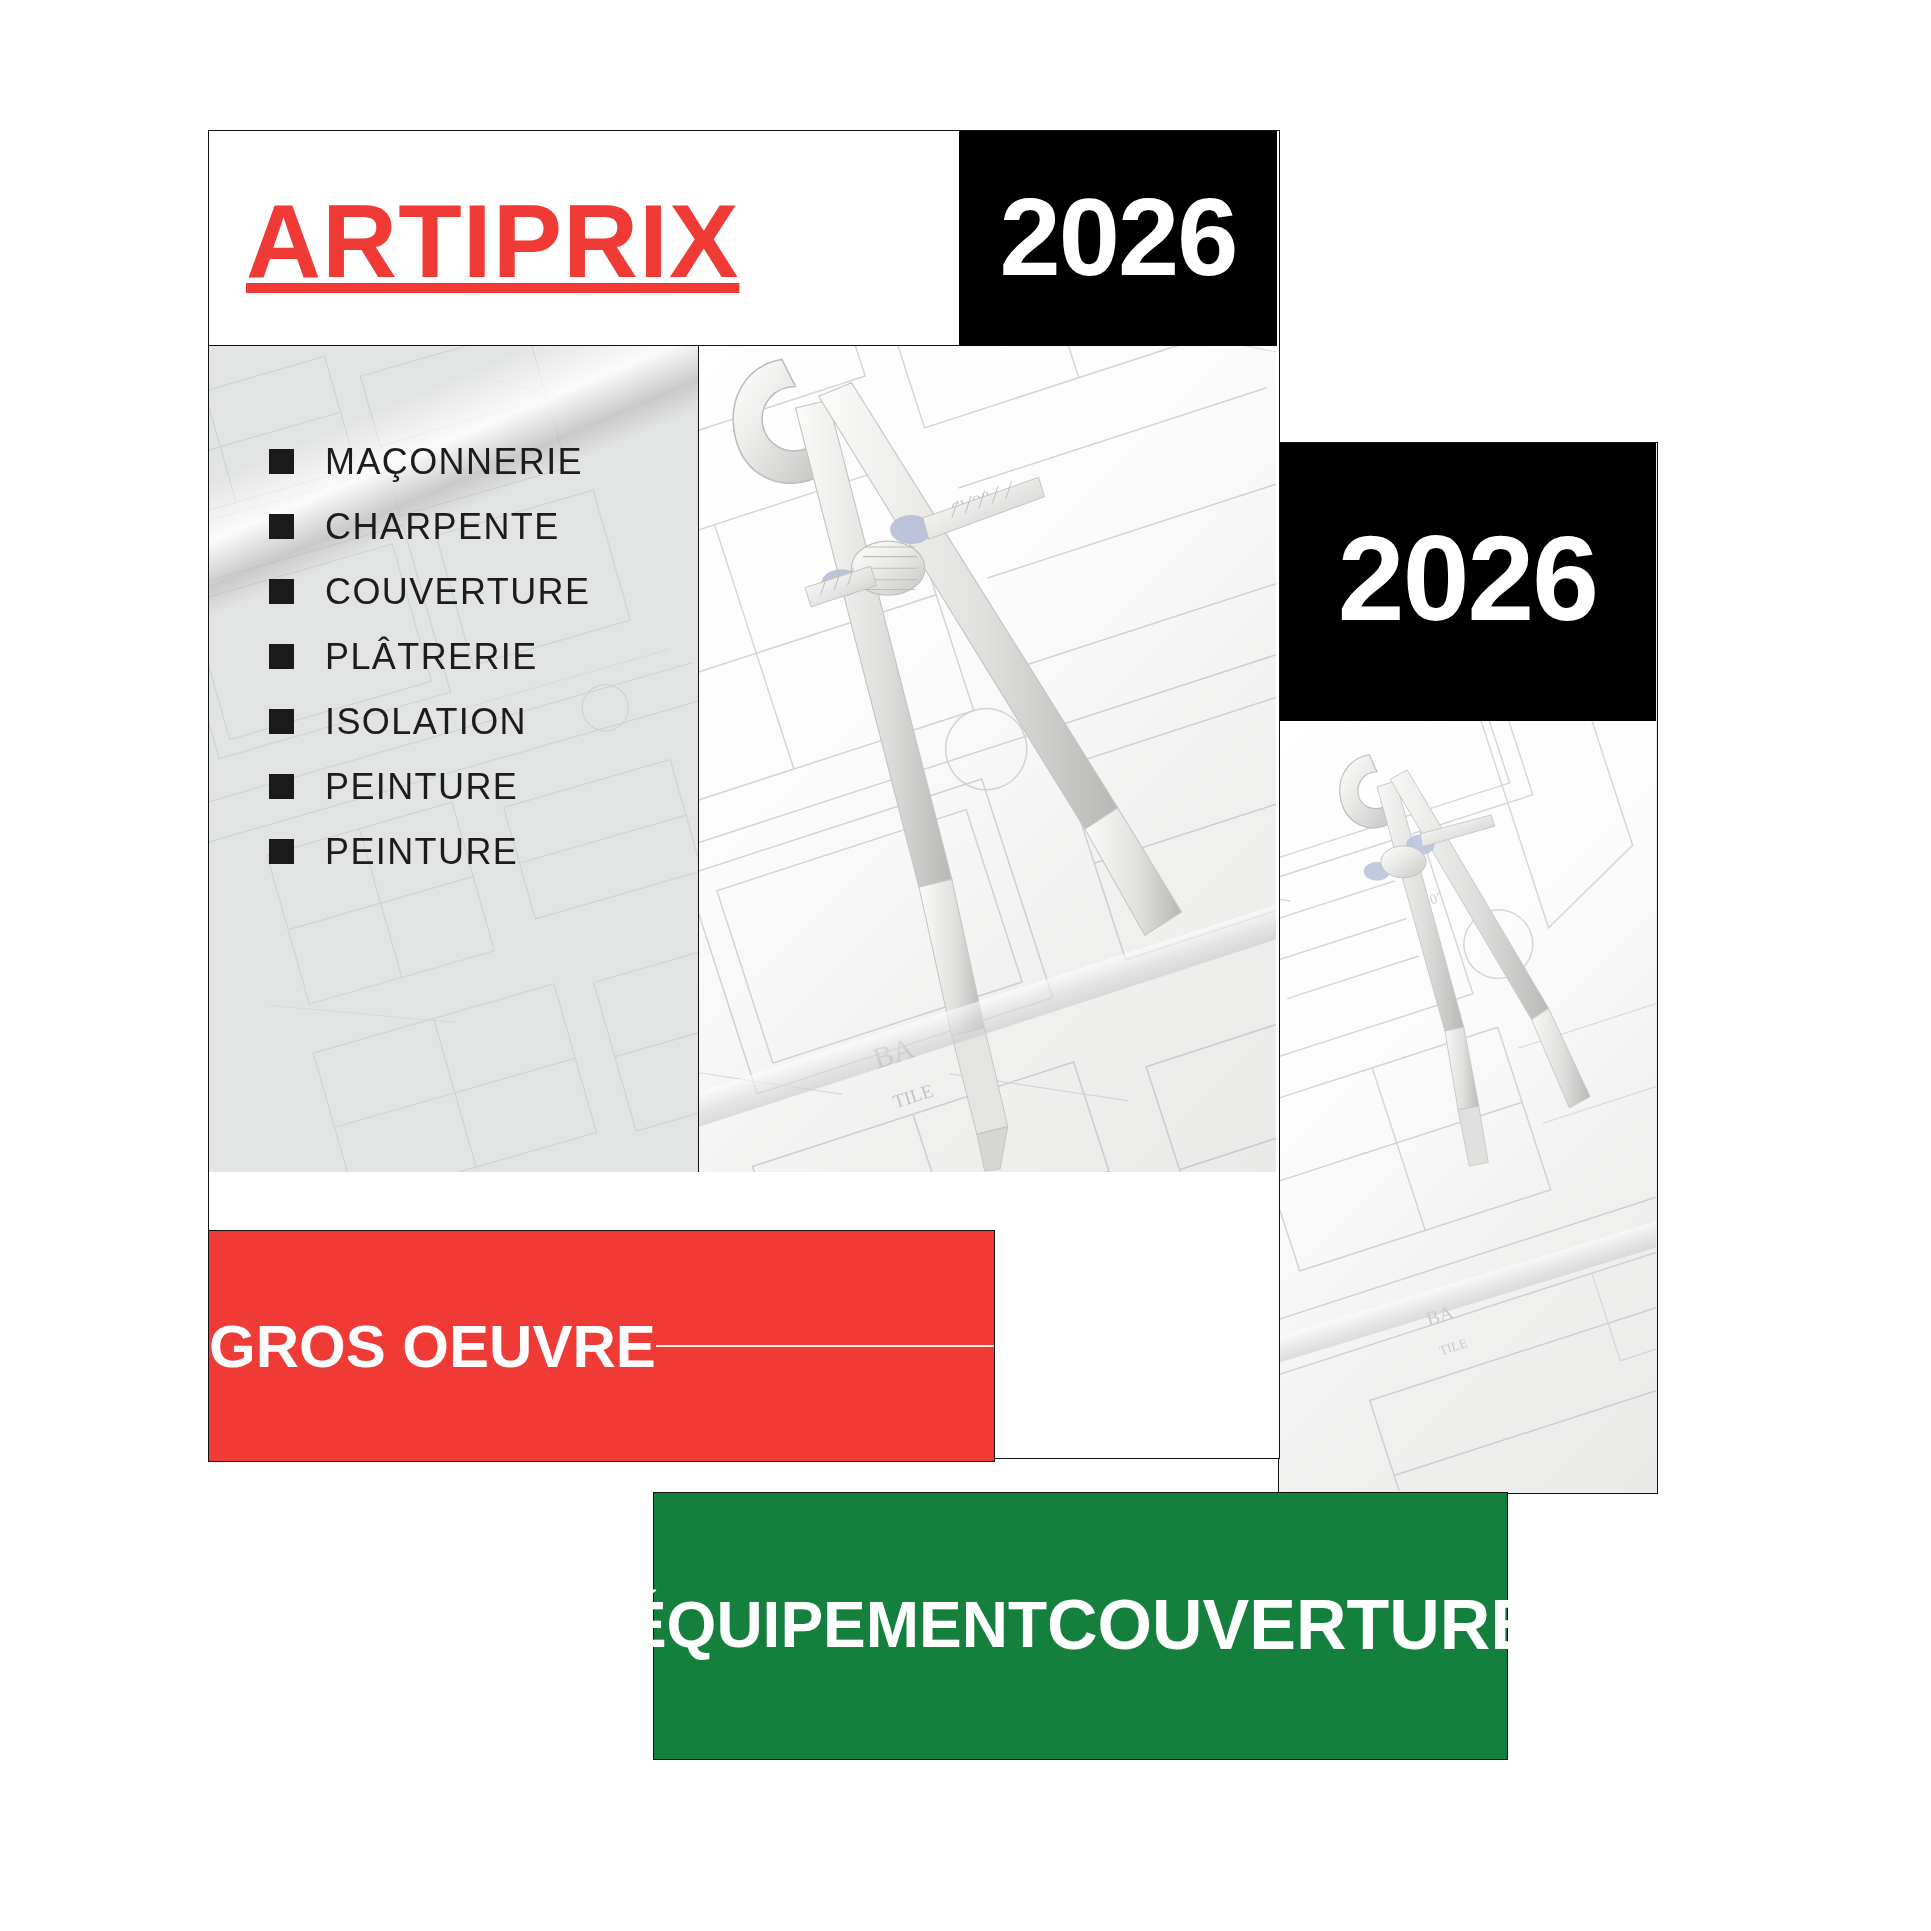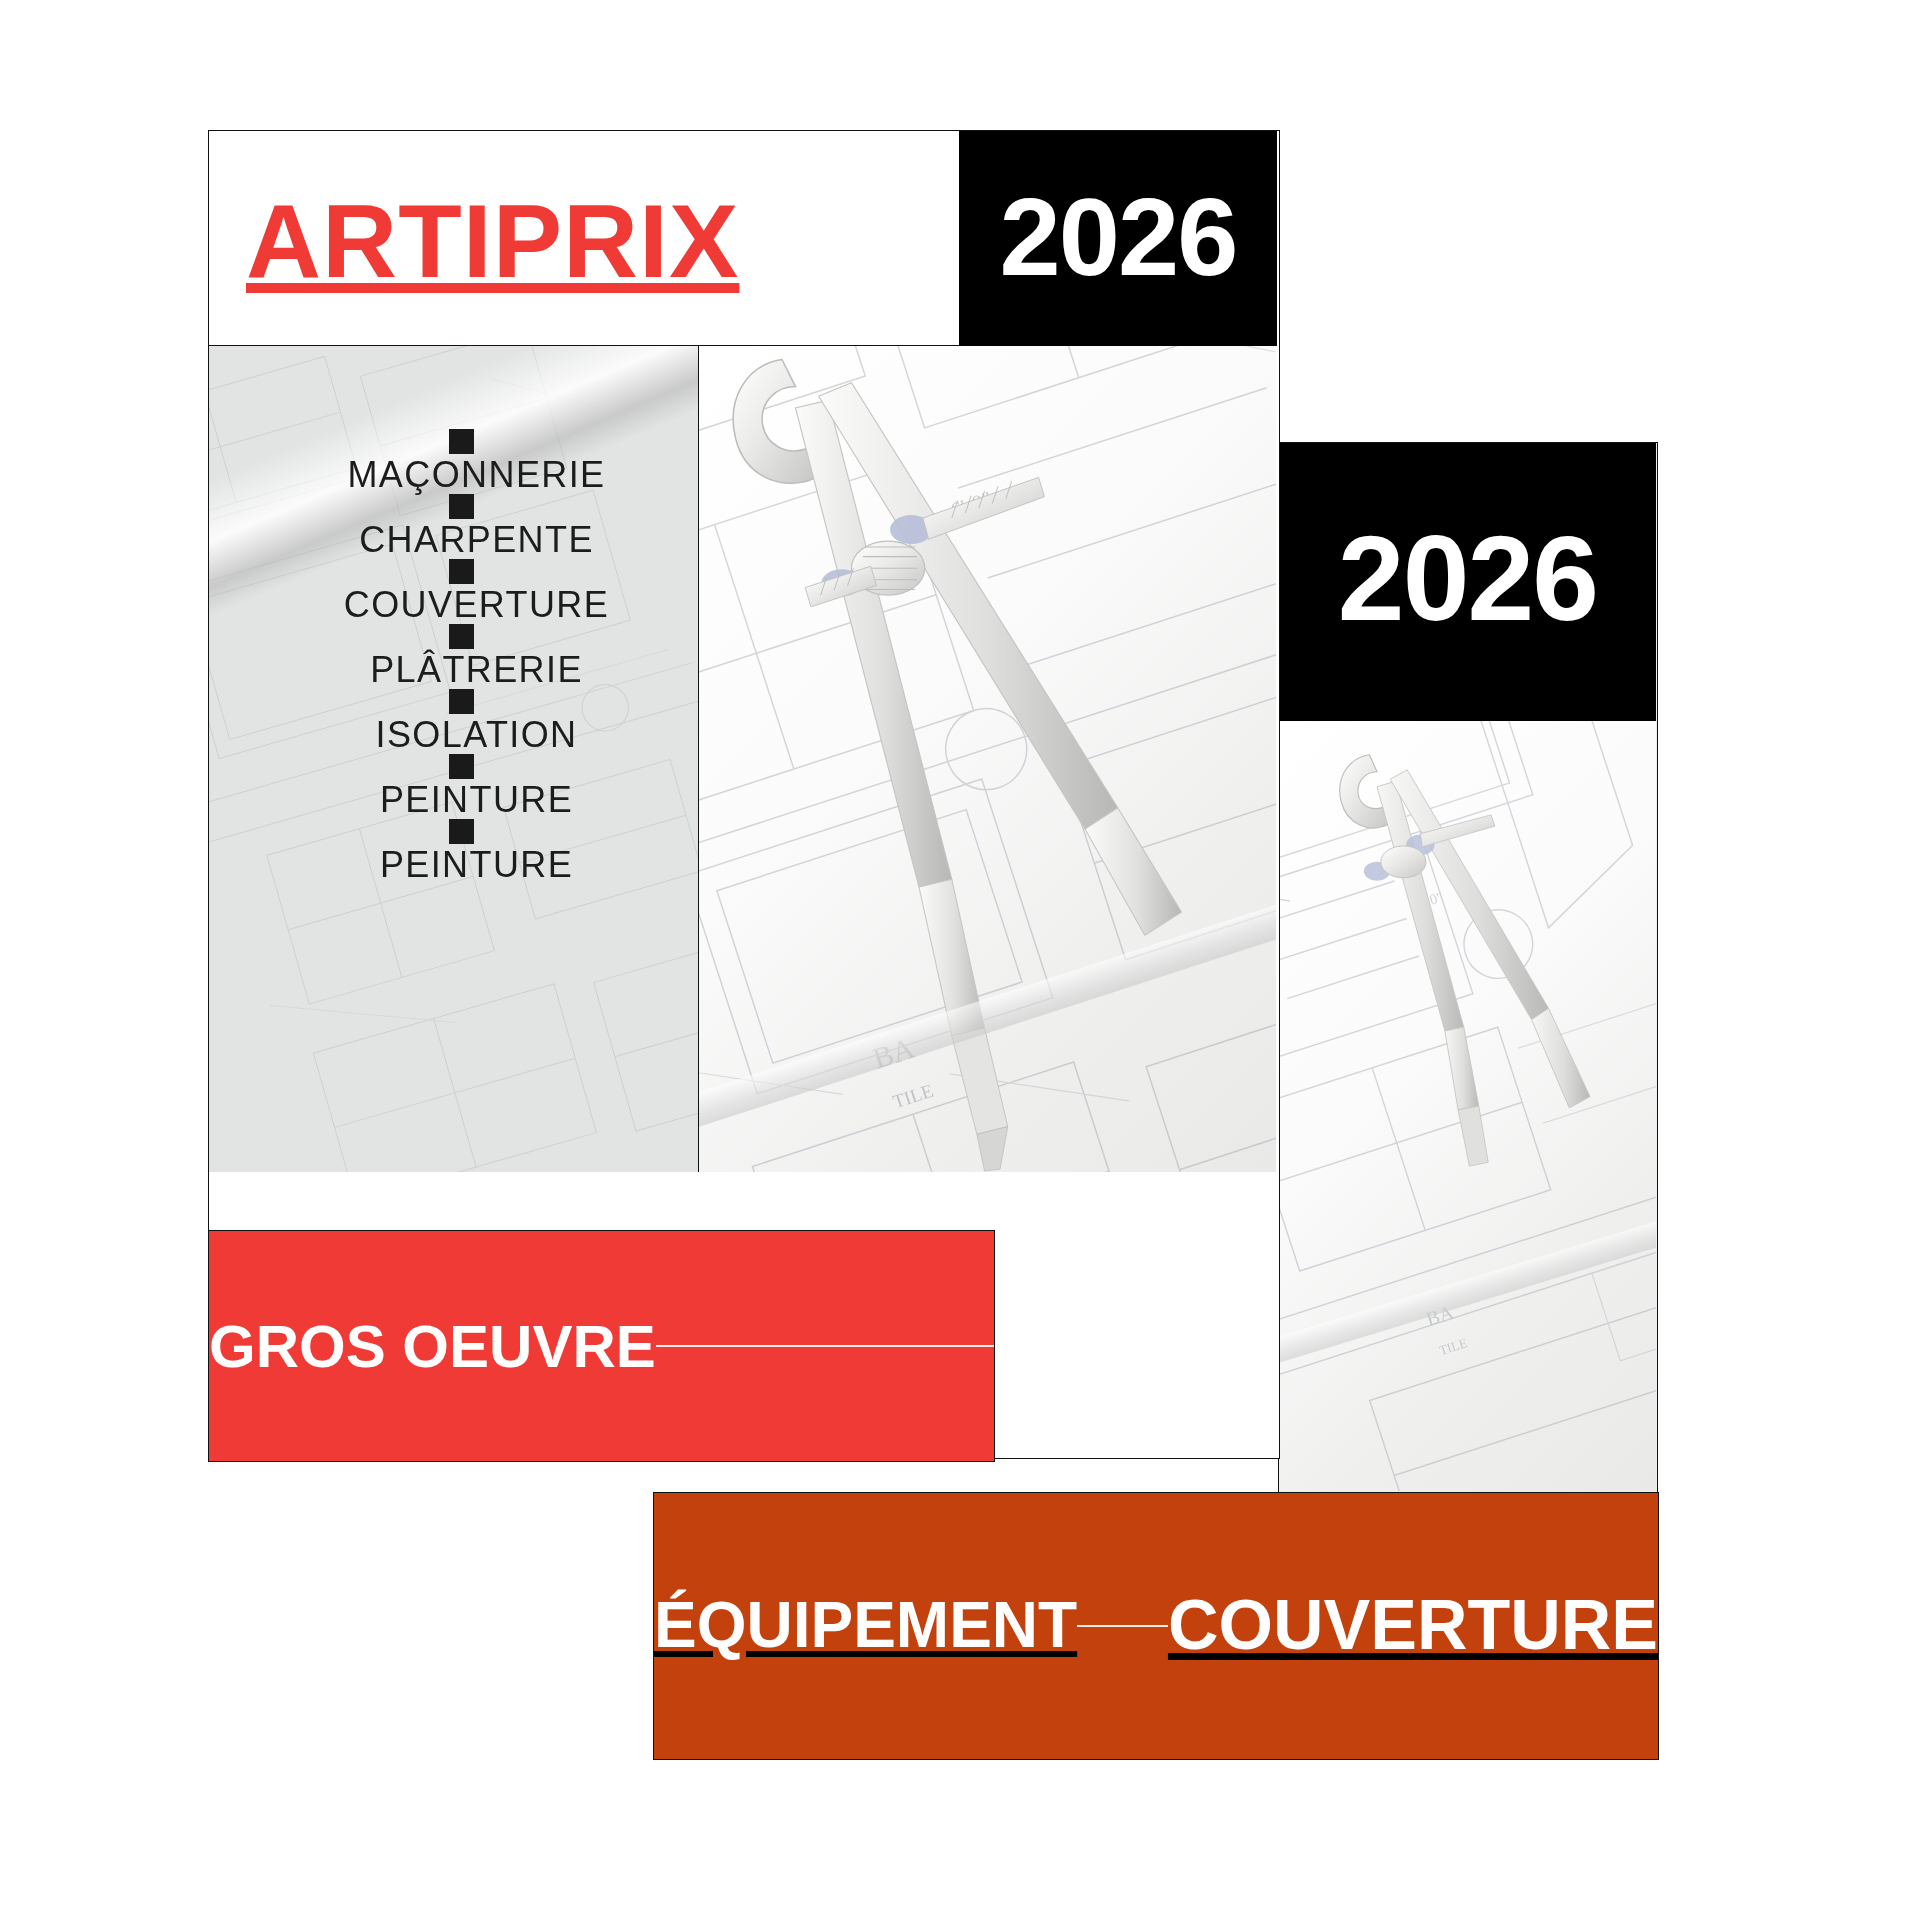--- a/index.html
+++ b/index.html
@@ -126,21 +126,20 @@
   .trade-list {
     position: absolute;
     left: 60px; top: 83px;
     width: 415px;
     z-index: 3;
   }
   .trade-item {
     display: flex;
     align-items: center;
     height: 65px;
-    flex-direction: column;
   }
   .trade-bullet {
     width: 25px; height: 25px;
     background: #1a1a1a;
     flex: 0 0 25px;
     margin-right: 31px;
   }
   .trade-label {
     font-size: 36px;
     font-weight: 300;
@@ -176,25 +175,24 @@
     background: #ef3a36;
     border: 1.9px solid #111;
     z-index: 12;
   }
   .banner-red .line-top { font-size: 60px; }
   .banner-red .line-bottom { font-size: 60px; }
   .banner-red .divider { width: 541px; margin: 13.5px 0 13.5px 0; }
 
   .banner-green {
     left: 653px; top: 1492px;
-    width: 1006px; height: 268px;
-    background: #c2410c;
+    width: 855px; height: 268px;
+    background: #15803d;
     border: 1.9px solid #111;
     z-index: 11;
-    text-decoration: underline;
   }
   .banner-green .line-top { font-size: 64px; }
   .banner-green .line-bottom { font-size: 70px; }
   .banner-green .divider { width: 541px; margin: 15.4px 0 15.4px 0; }
 
   
   .bp {
     position: absolute;
     inset: 0;
     background:

